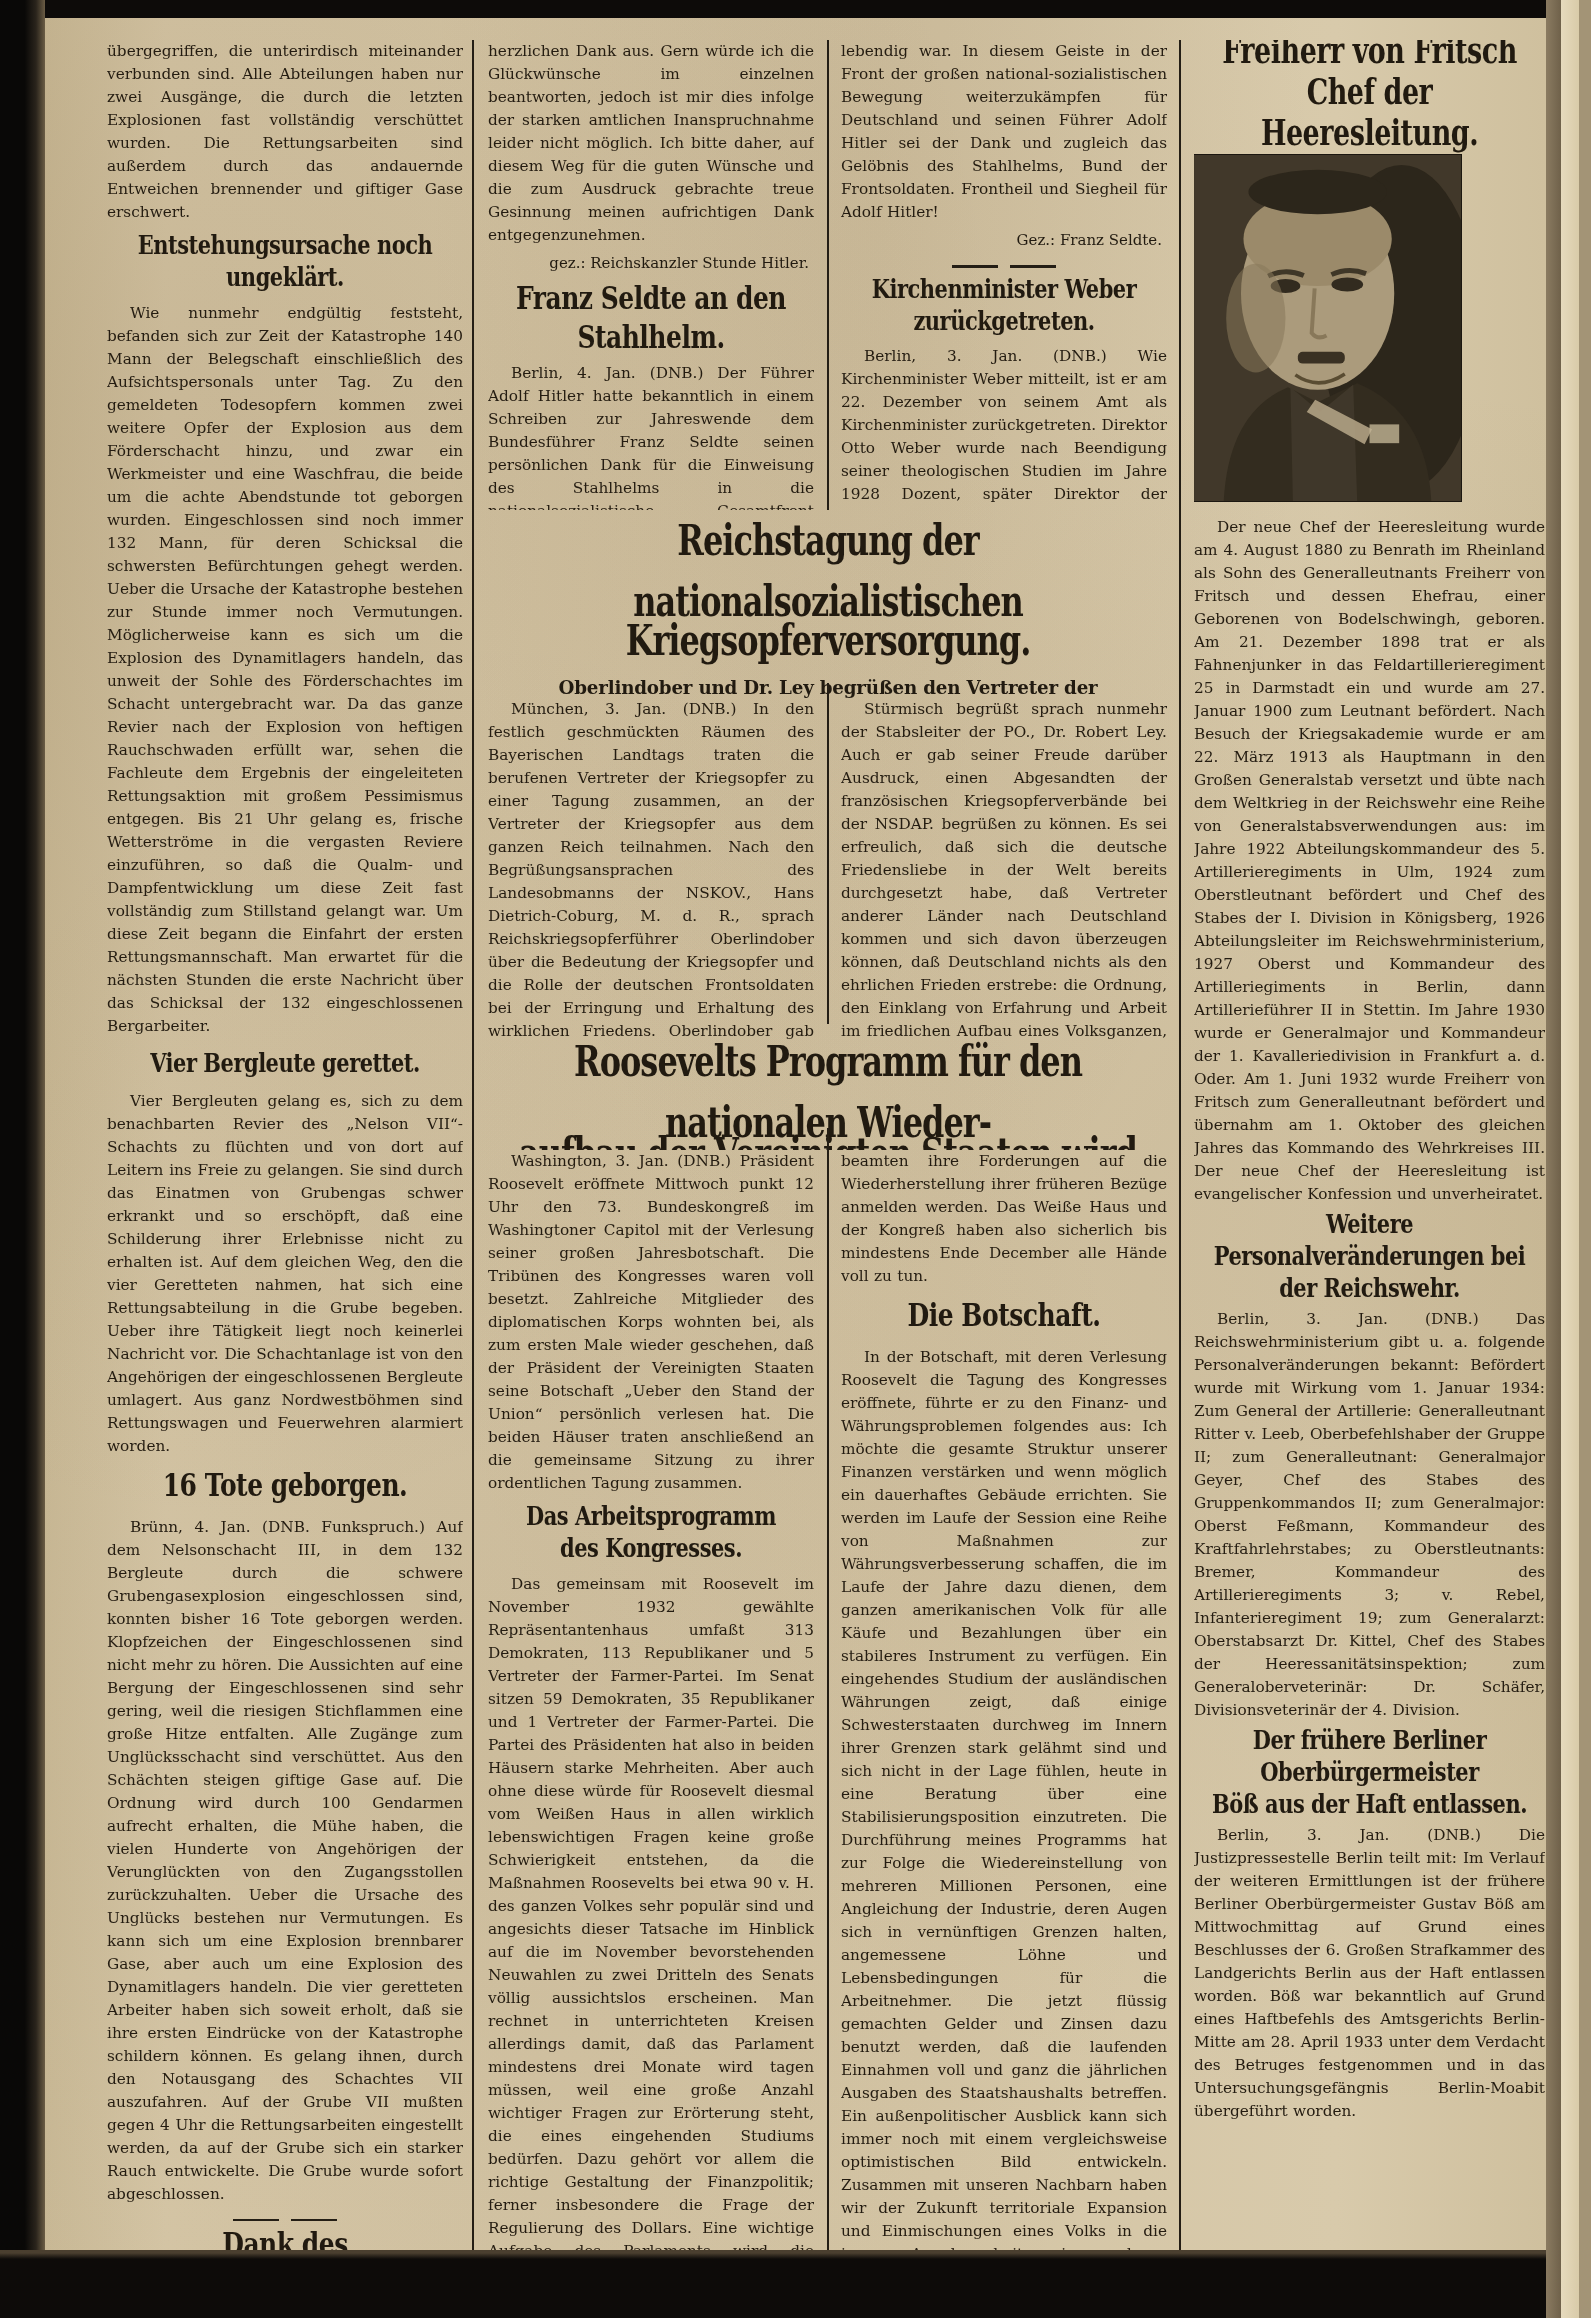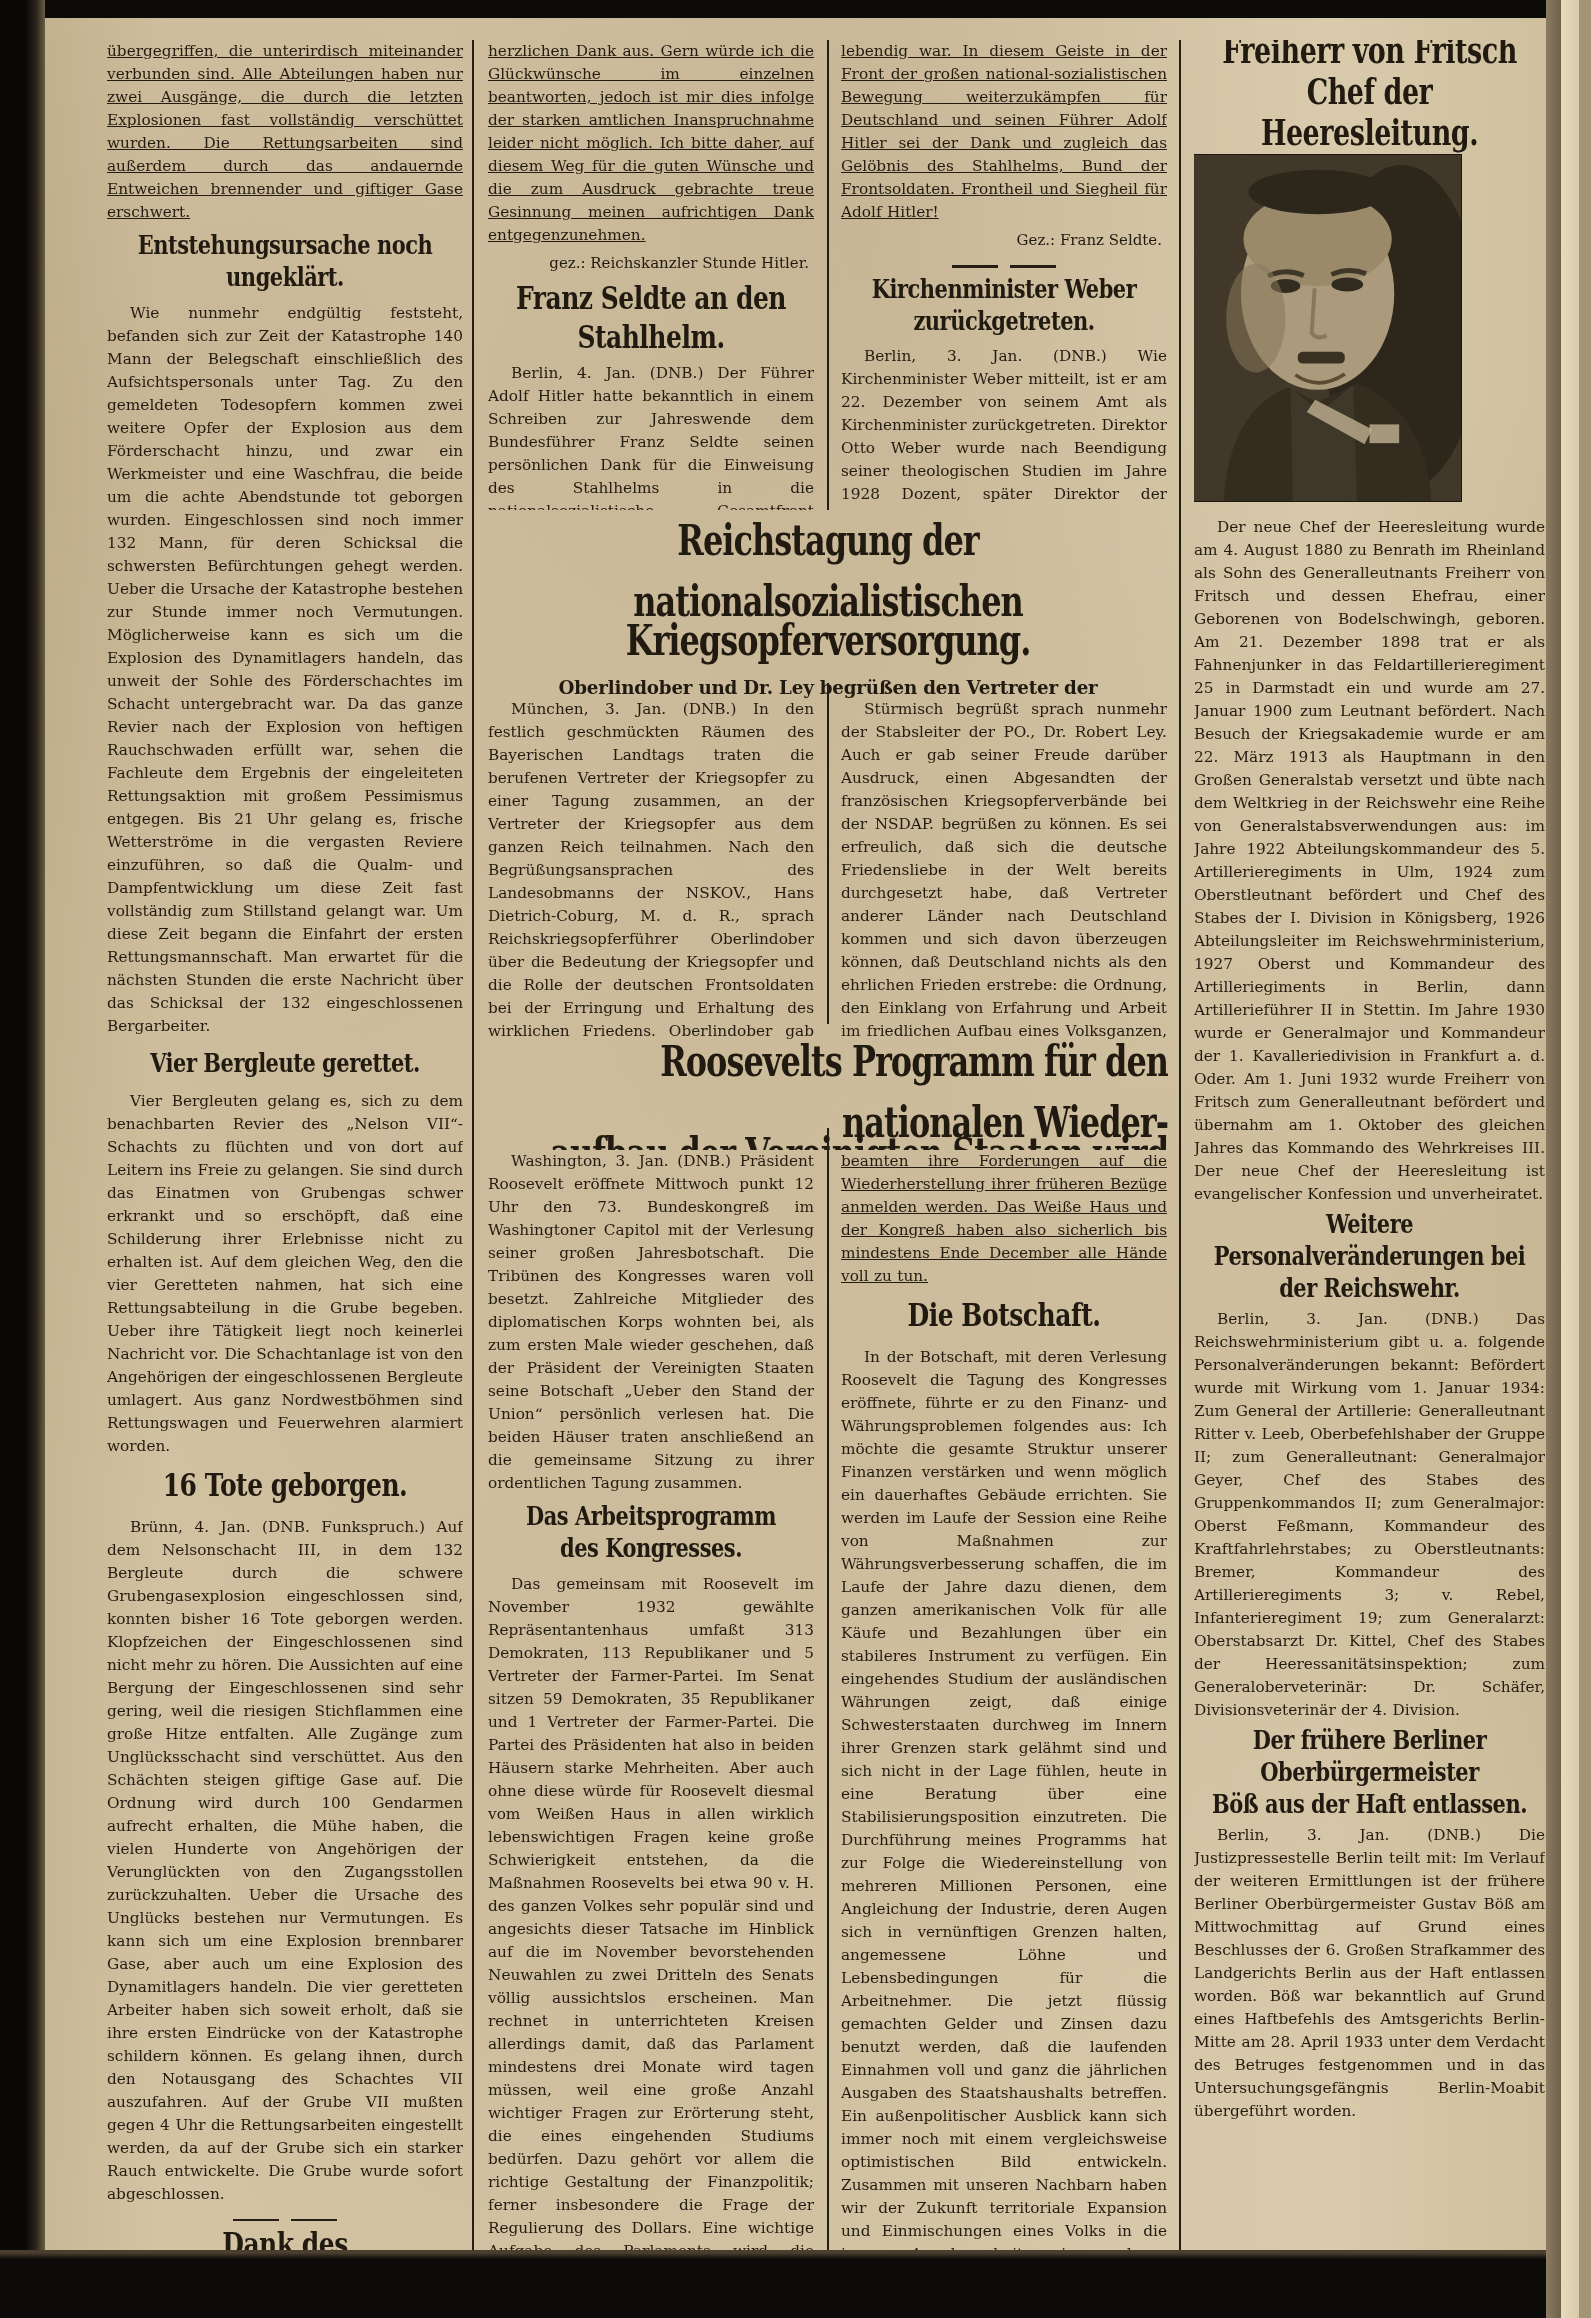--- a/index.html
+++ b/index.html
@@ -27,34 +27,34 @@
   .mid{left:443px;width:680px;display:flex;flex-direction:column;}
   .col4{left:1149px;width:351px;}
   .band{display:flex;gap:27px;overflow:hidden;}
   .band .subcol{width:326px;overflow:hidden;}
   .b1{height:470px;}  .b2{height:341px;}  .b3{flex:1;}
   
   .vrule{position:absolute;width:1.5px;background:#241e15;z-index:2;}
   
   .para{font-size:15.3px;line-height:23px;text-align:justify;margin:0 0 5px 0;text-indent:23px;
         hyphens:auto;-webkit-hyphens:auto;word-spacing:0.5px;color:#241c11;}
-  .para.ni{text-indent:0;text-decoration:underline;}
+  .para.ni{text-indent:0;}
   .para.lead{font-weight:bold;font-size:16.3px;line-height:25px;}
   .sig{font-size:15px;line-height:23px;text-align:right;margin:0 5px 7px 0;font-weight:normal;}
   .hd{font-weight:bold;text-align:center;letter-spacing:-0.5px;margin:13px 0 15px 0;
       transform:scaleY(1.28);transform-origin:50% 50%;white-space:pre-line;line-height:1.18;}
   .hd.md{font-size:21px;}
   .hd.lg{font-size:21px;}
   .hd.xl{font-size:25px;}
   .hd.fr{font-size:27px;margin-top:4px;}
   .rule-sep{width:104px;height:2.5px;margin:13px auto 13px auto;
       background:linear-gradient(90deg,#241e15 0 44%,transparent 44% 56%,#241e15 56% 100%);}
   
   .banner{width:100%;overflow:hidden;text-align:center;}
-  .ban1{height:173px;}  .ban2{height:104px;text-align:right;}
+  .ban1{height:173px;}  .ban2{height:104px;}
   .bl{font-weight:bold;font-size:32px;line-height:46px;letter-spacing:-1px;
       transform:scaleY(1.32);transform-origin:50% 50%;}
   .bsub{font-weight:bold;font-size:18.3px;margin-top:14px;letter-spacing:-0.2px;}
   .ban1{padding-top:15px;} .ban2{padding-top:7px;}
   .photo-wrap{width:267px;height:346px;margin:3px 0 15px 0;overflow:hidden;
       box-shadow:0 0 0 1px #1c1710;background:#332b20;}
 </style>
 </head>
 <body>
 

